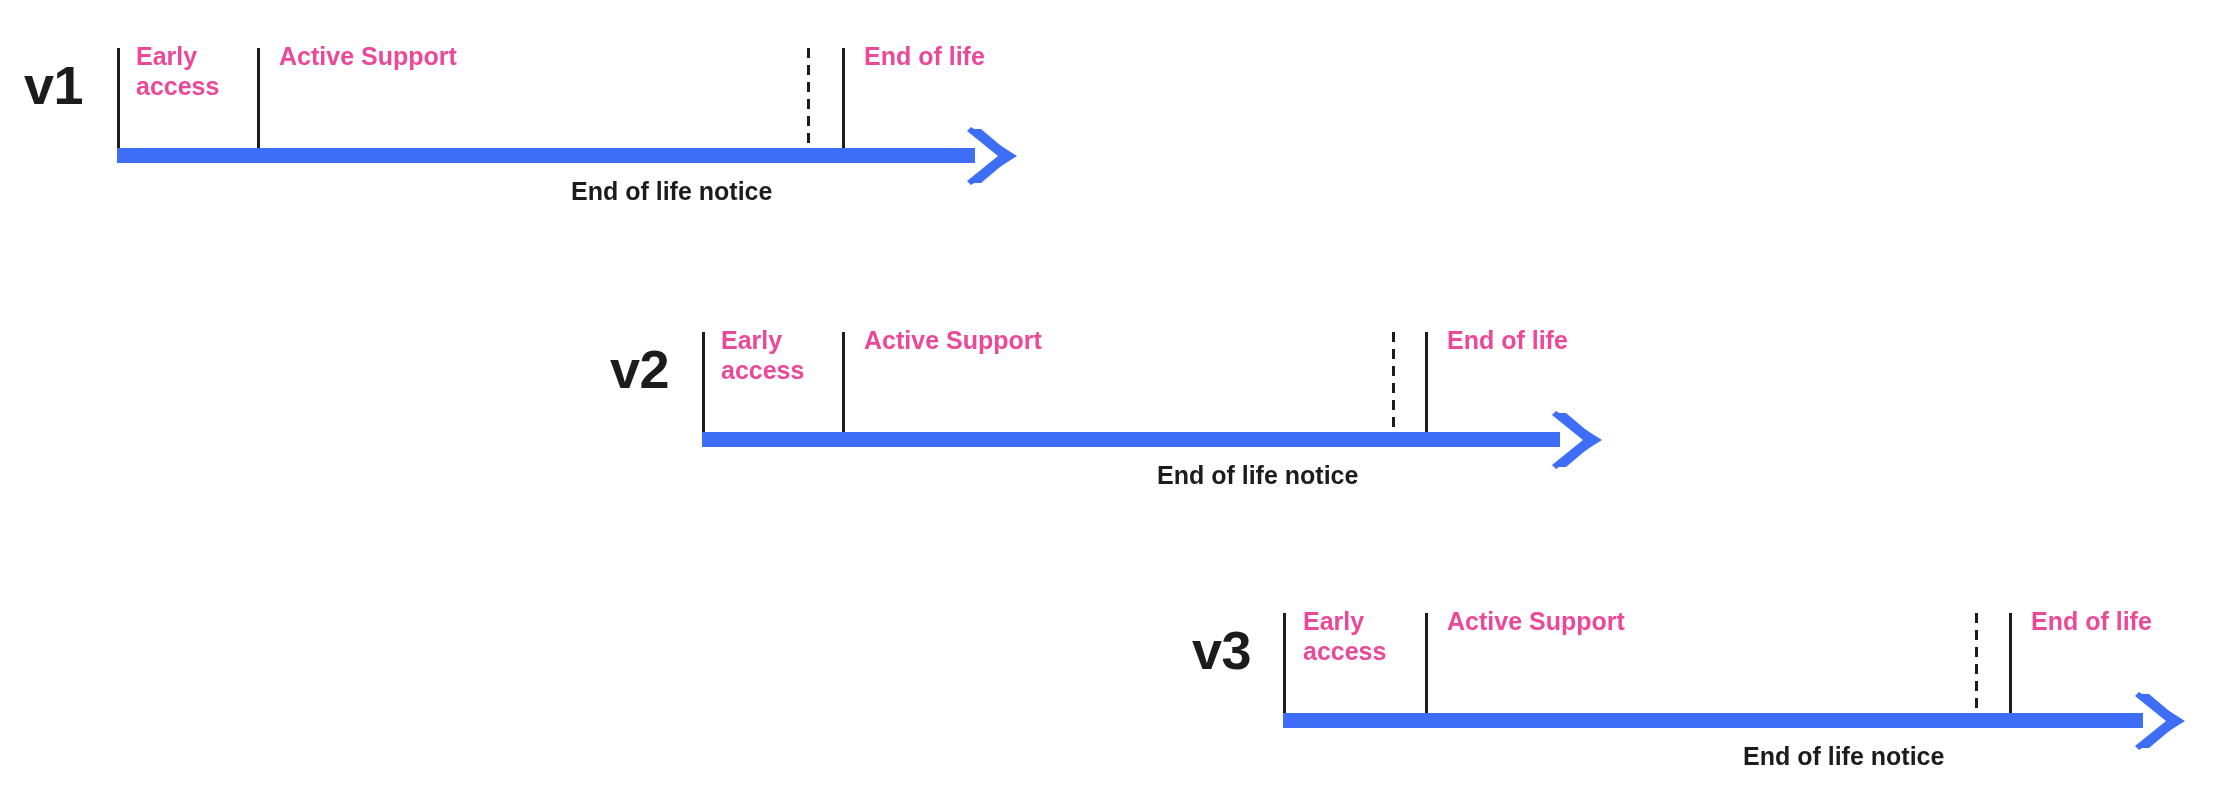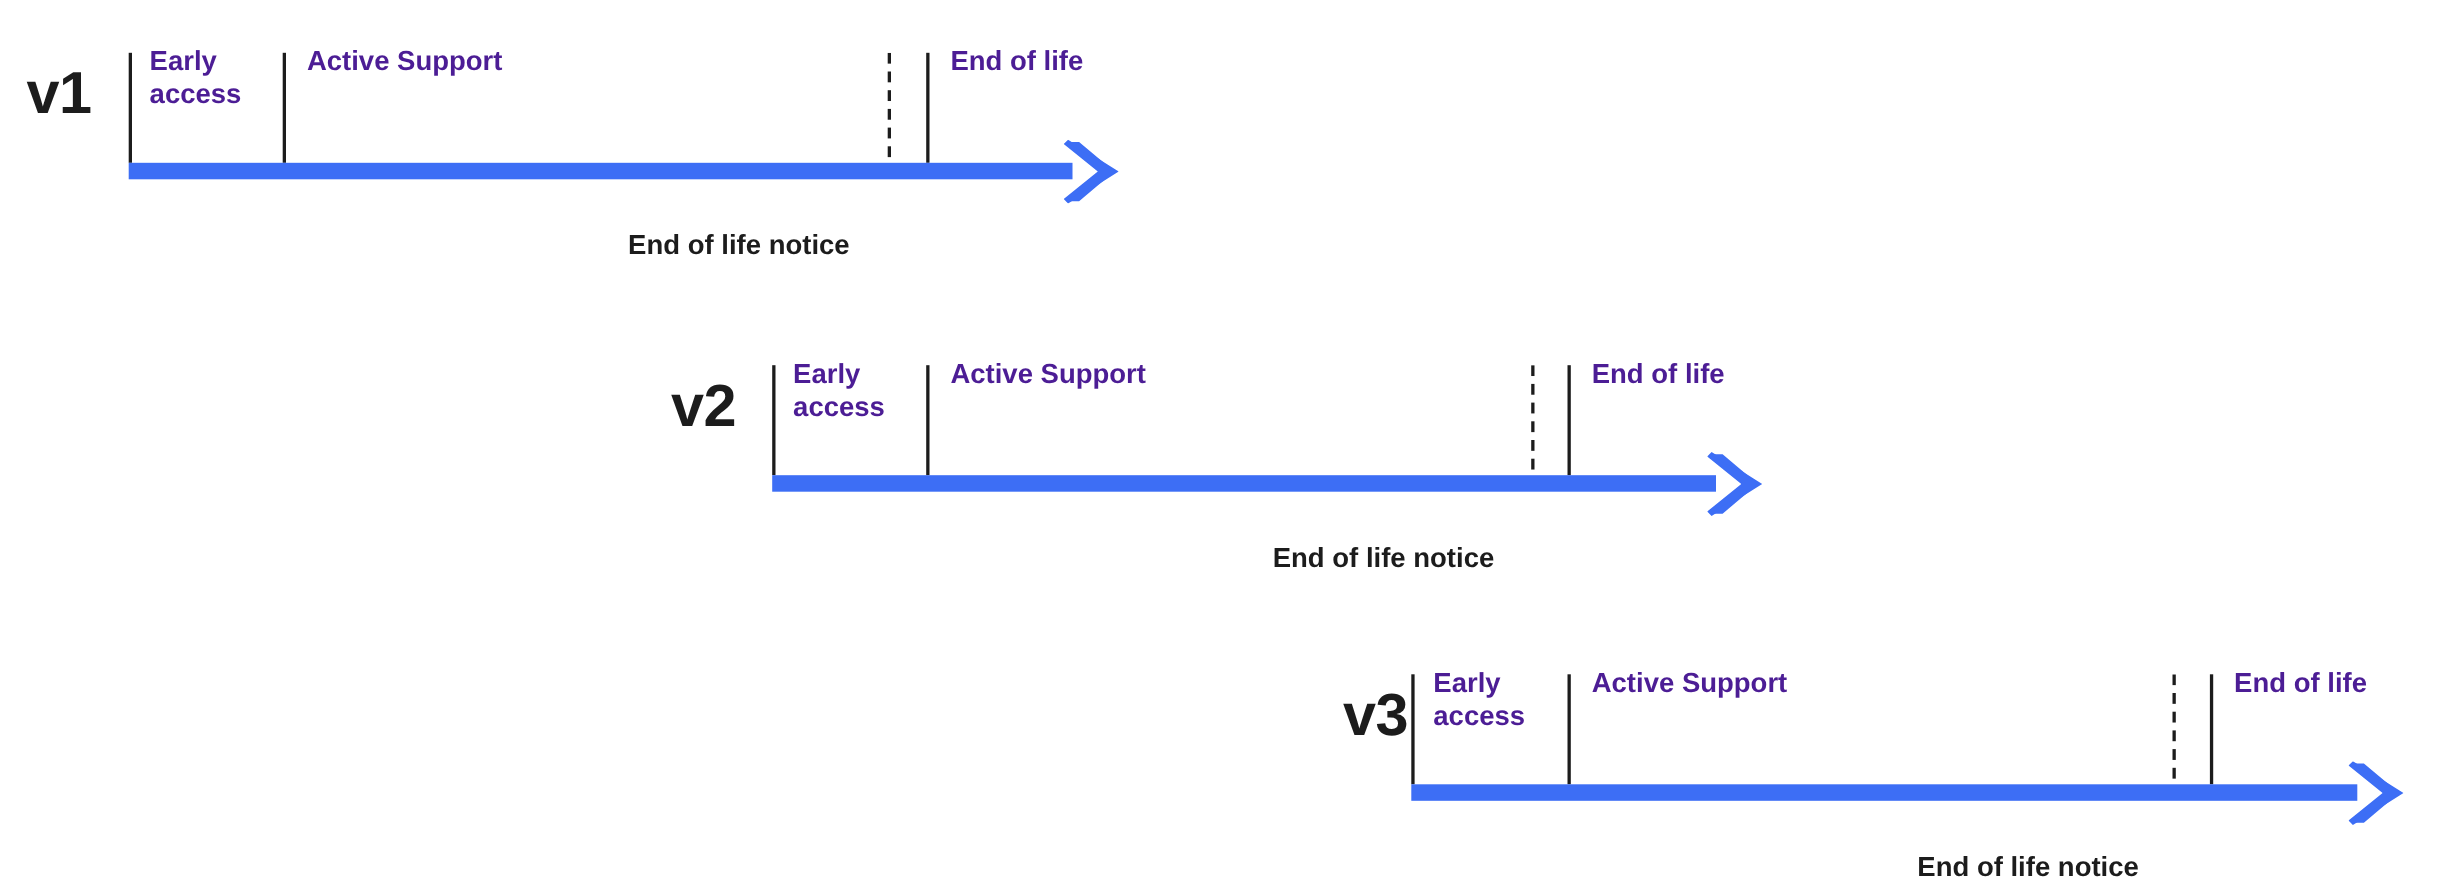--- a/index.html
+++ b/index.html
@@ -62,21 +62,21 @@
     background-size: 3px 17px;
     background-repeat: repeat-y;
   }
 
   
   .phase-label {
     position: absolute;
     font-size: 25px;
     font-weight: 700;
     line-height: 30px;
-    color: #4c1d95;
+    color: #ec4899;
     white-space: pre-line;
   }
 
   
   .arrow-track {
     position: absolute;
     height: 15px;
     background: #3d6ef5;
   }
 
@@ -89,21 +89,20 @@
   .arrow-head svg { display: block; }
 
   
   .notice-label {
     position: absolute;
     font-size: 25px;
     font-weight: 700;
     line-height: 30px;
     color: #1c1c1c;
     white-space: nowrap;
-    margin-top: 32px;
   }
 </style>
 </head>
 <body>
 
 <div id="diagram">
 
   <div class="timeline-row" style="top:0px;">
 
     <div class="version-label" style="left:24px; top:58px;">v1</div>
@@ -149,21 +148,21 @@
         <polygon points="4,0 50,29 4,58 4,58 0,54 31,29 0,4" fill="#3d6ef5"></polygon>
         <polygon points="2,2 48,29 2,56 14,56 46,29 14,2" fill="#3d6ef5"></polygon>
       </svg>
     </div>
 
     <div class="notice-label" style="left:1157px; top:176px;">End of life notice</div>
   </div>
 
   <div class="timeline-row" style="top:565px;">
 
-    <div class="version-label" style="left:1192px; top:58px;margin-left:29px;">v3</div>
+    <div class="version-label" style="left:1192px; top:58px;">v3</div>
 
     <div class="tick" style="left:1283px; top:48px; height:100px;"></div>
     <div class="tick" style="left:1425px; top:48px; height:100px;"></div>
     <div class="tick-dashed" style="left:1975px; top:48px; height:100px;"></div>
     <div class="tick" style="left:2009px; top:48px; height:100px;"></div>
 
     <div class="phase-label" style="left:1303px; top:41px; width:115px;">Early
 access</div>
     <div class="phase-label" style="left:1447px; top:41px;">Active Support</div>
     <div class="phase-label" style="left:2031px; top:41px;">End of life</div>

